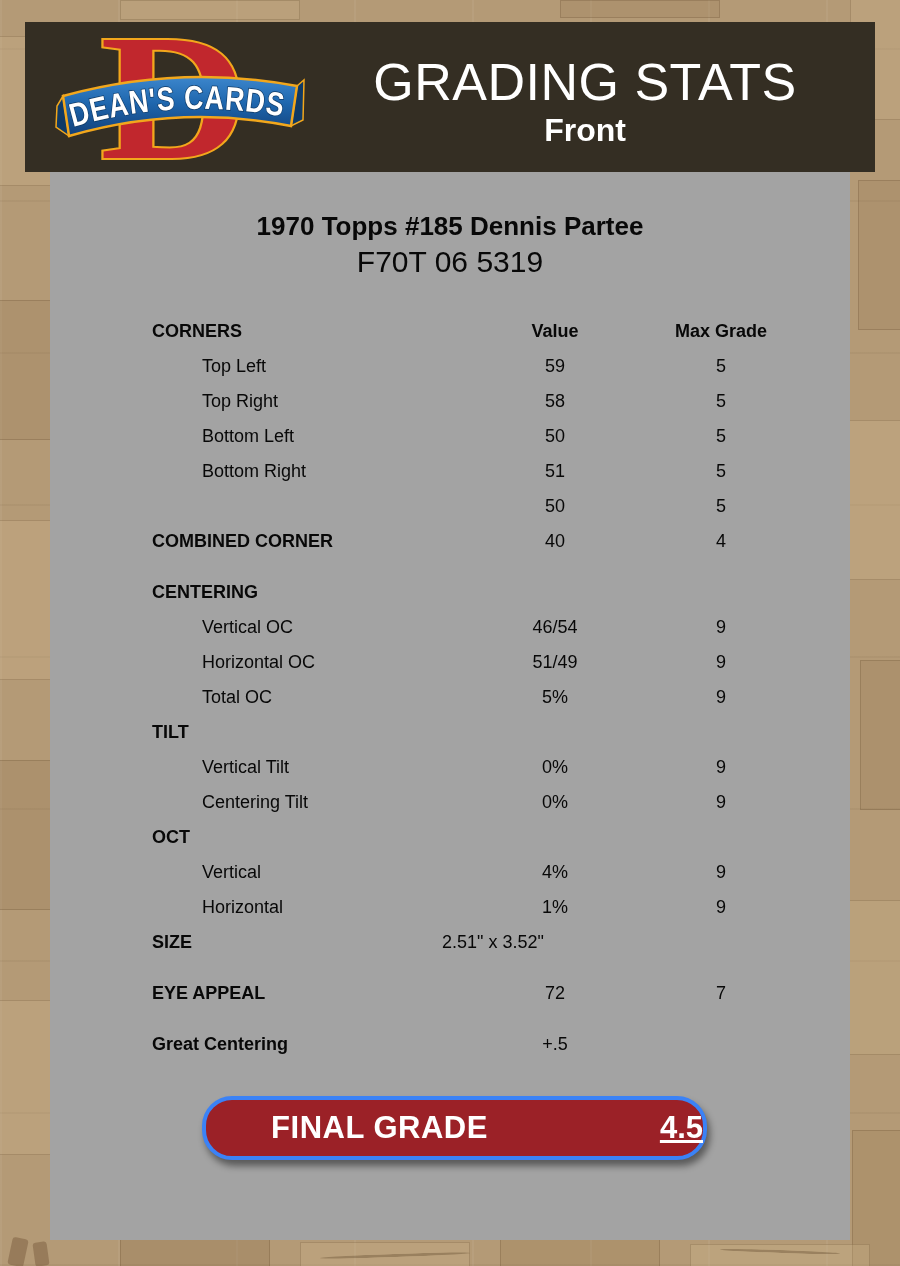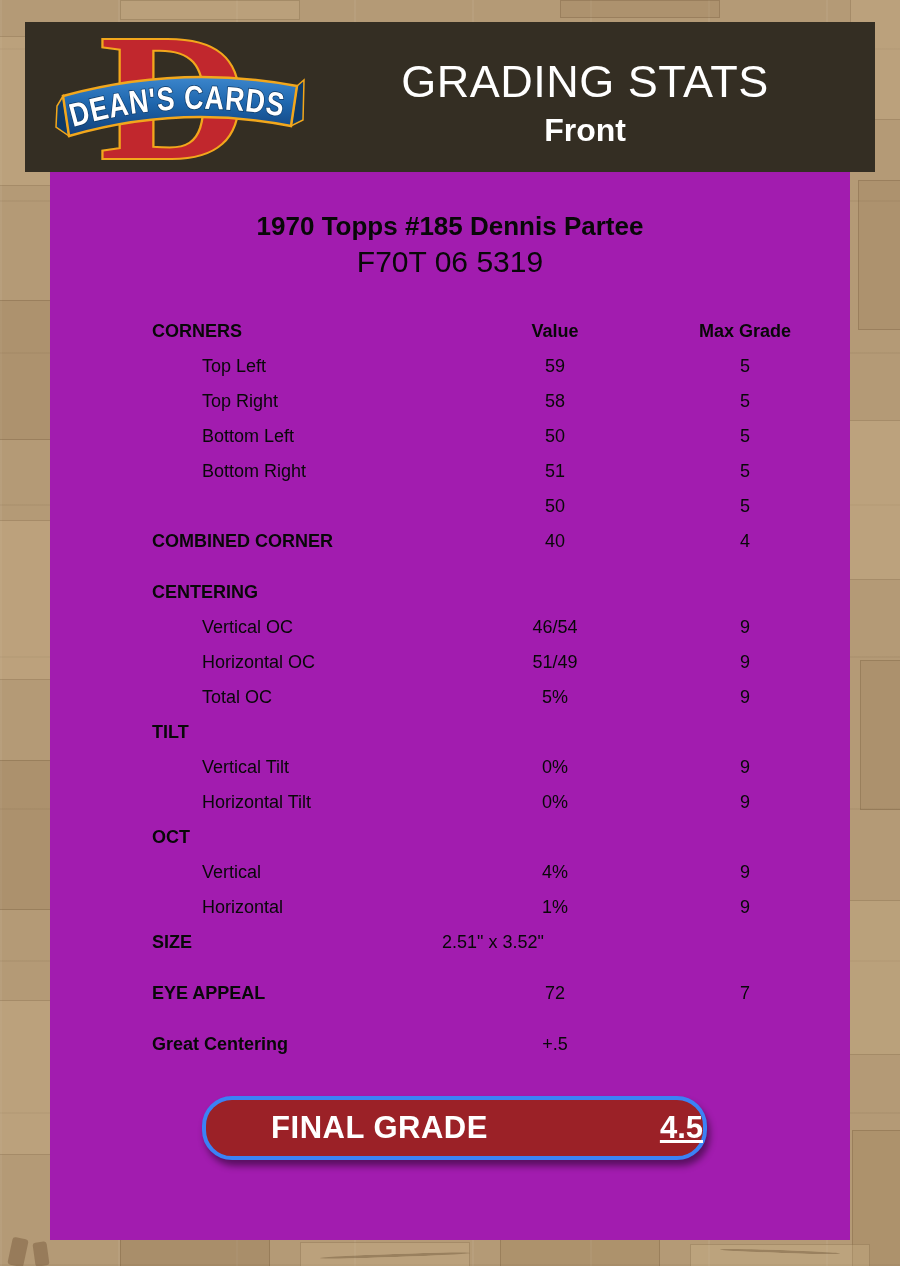--- a/index.html
+++ b/index.html
@@ -32,42 +32,42 @@
 
   .header-bar {
     position:absolute; left:25px; top:22px; width:850px; height:150px;
     background:#342e23; z-index:2;
   }
   .logo { position:absolute; left:30px; top:8px; width:250px; height:140px; }
   .header-text {
     position:absolute; left:280px; top:34px; width:560px;
     text-align:center; color:#ffffff;
   }
-  .header-title { font-size:45px; line-height:52px; letter-spacing:0.5px; font-weight:400; }
+  .header-title { font-size:52px; line-height:52px; letter-spacing:0.5px; font-weight:400; }
   .header-subtitle { font-size:32px; line-height:44px; font-weight:700; }
 
   .panel {
     position:absolute; left:50px; top:172px; width:800px; height:1068px;
-    background:#a21caf; z-index:1;
+    background:#a3a3a3; z-index:1;
   }
   .card-title {
     position:absolute; top:40px; left:0; width:100%;
     text-align:center; font-size:26px; font-weight:bold; line-height:28px;
   }
   .card-serial {
     position:absolute; top:76px; left:0; width:100%;
     text-align:center; font-size:30px; line-height:28px;
   }
 
   .rows { position:absolute; top:142px; left:0; width:100%; }
   .row { position:relative; height:35px; font-size:18px; line-height:35px; }
   .row .lbl { position:absolute; left:152px; white-space:nowrap; }
   .row.header .lbl, .row.bold .lbl { left:102px; font-weight:bold; }
   .row .val { position:absolute; left:415px; width:180px; text-align:center; }
-  .row .max { position:absolute; left:605px; width:180px; text-align:center; }
+  .row .max { position:absolute; left:581px; width:180px; text-align:center; }
   .row.header .val, .row.header .max { font-weight:bold; }
   .row.size .val { left:343px; width:200px; }
   .spacer { height:16px; }
 
   .final-grade {
     position:absolute; left:152px; top:924px; width:505px; height:64px;
     background:#9b2127;
     border:4px solid #3b82f6; border-radius:30px;
     box-shadow:3px 6px 7px rgba(0,0,0,0.45);
     display:flex; align-items:center;
@@ -190,21 +190,21 @@
     <span class="lbl">TILT</span>
     <span class="val"></span>
     <span class="max"></span>
   </div>
       <div class="row indent">
     <span class="lbl">Vertical Tilt</span>
     <span class="val">0%</span>
     <span class="max">9</span>
   </div>
       <div class="row indent">
-    <span class="lbl">Horizontal Tilt</span>
+    <span class="lbl">Centering Tilt</span>
     <span class="val">0%</span>
     <span class="max">9</span>
   </div>
       <div class="row bold">
     <span class="lbl">OCT</span>
     <span class="val"></span>
     <span class="max"></span>
   </div>
       <div class="row indent">
     <span class="lbl">Vertical</span>

